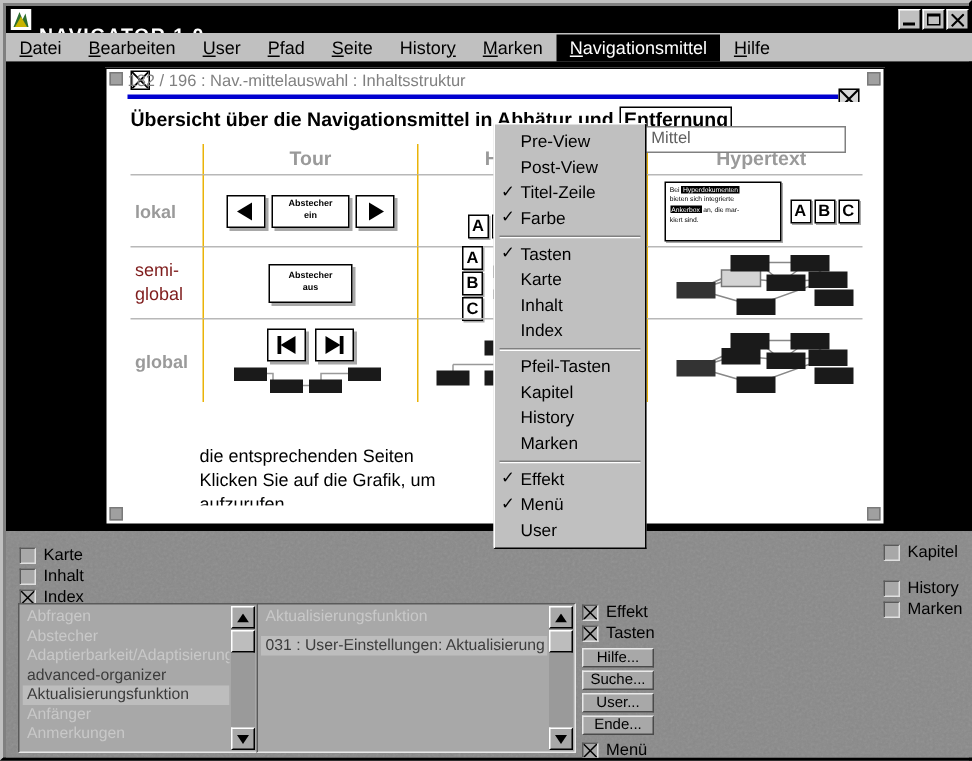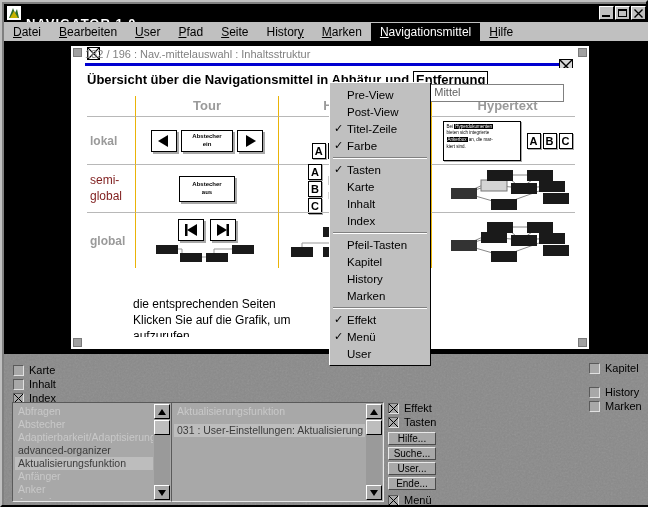--- a/index.html
+++ b/index.html
@@ -607,21 +607,20 @@
     </div>
 
     <div class="panel" id="idxpanel">
       <div class="listarea">
         <div class="lrow">Abfragen</div>
         <div class="lrow">Abstecher</div>
         <div class="lrow">Adaptierbarkeit/Adaptisierung</div>
         <div class="lrow dark">advanced-organizer</div>
         <div class="lrow sel">Aktualisierungsfunktion</div>
         <div class="lrow">Anfänger</div>
-        <div class="lrow">Anker</div>
         <div class="lrow">Anmerkungen</div>
 
       </div>
       <div class="scrollbar">
         <div class="sbtn up">
           <svg width="8" height="6" viewBox="0 0 8 6">
               <path d="M4 0 L8 6 L0 6 Z" fill="#000"></path>
             </svg>
         </div>
         <div class="sthumb" style="top:16px;"></div>

